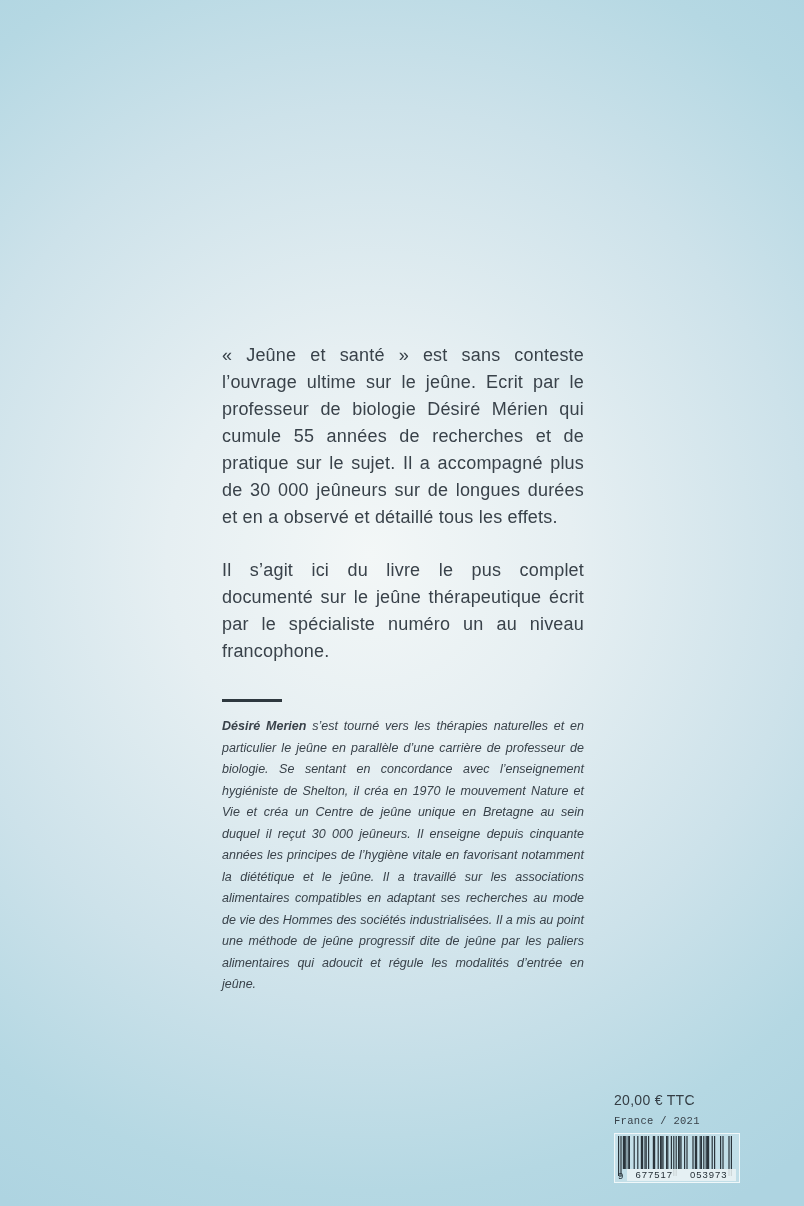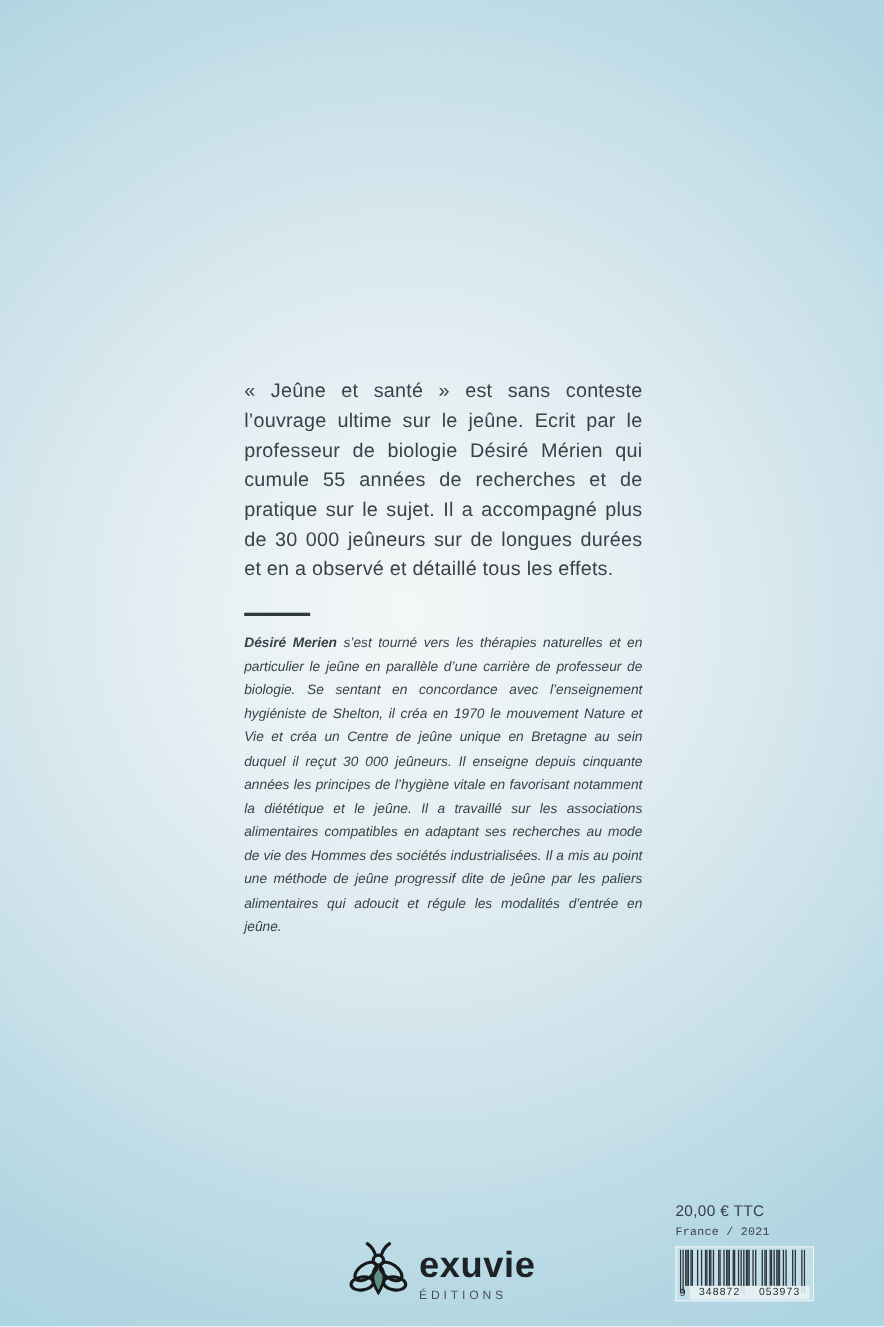--- a/index.html
+++ b/index.html
@@ -73,44 +73,25 @@
   .barcode-digits .grp{flex:1;text-align:center;letter-spacing:1px;
     background:rgba(235,243,245,.85);padding:1px 0;}
 </style>
 </head>
 <body>
 
 <div class="page">
 
   <div class="text-column">
     <p class="para">« Jeûne et santé » est sans conteste l’ouvrage ultime sur le jeûne. Ecrit par le professeur de biologie Désiré Mérien qui cumule 55 années de recherches et de pratique sur le sujet. Il a accompagné plus de 30 000 jeûneurs sur de longues durées et en a observé et détaillé tous les effets.</p>
+    <p class="para second">Il s’agit ici du livre le pus complet documenté sur le jeûne thérapeutique écrit par le spécialiste numéro un au niveau francophone.</p>
     <div class="divider"></div>
     <p class="bio"><strong>Désiré Merien</strong><span> s’est tourné vers les thérapies naturelles et en particulier le jeûne en parallèle d’une carrière de professeur de biologie. Se sentant en concordance avec l’enseignement hygiéniste de Shelton, il créa en 1970 le mouvement Nature et Vie et créa un Centre de jeûne unique en Bretagne au sein duquel il reçut 30 000 jeûneurs. Il enseigne depuis cinquante années les principes de l’hygiène vitale en favorisant notamment la diététique et le jeûne. Il a travaillé sur les associations alimentaires compatibles en adaptant ses recherches au mode de vie des Hommes des sociétés industrialisées. Il a mis au point une méthode de jeûne progressif dite de jeûne par les paliers alimentaires qui adoucit et régule les modalités d’entrée en jeûne.</span></p>
   </div>
 
-  <div class="publisher">
-    <svg class="cicada" width="54" height="58" viewBox="0 0 64 66" fill="none" stroke="#16191b" stroke-width="3.4" stroke-linecap="round">
-
-      <path id="cicada-abdomen" d="M32 27 C39 31 41 43 32 57 C23 43 25 31 32 27 Z" fill="#5e9183" stroke-width="3"></path>
-
-      <ellipse cx="18.5" cy="34" rx="13.5" ry="7.5" transform="rotate(-36 18.5 34)"></ellipse>
-      <ellipse cx="45.5" cy="34" rx="13.5" ry="7.5" transform="rotate(36 45.5 34)"></ellipse>
-      <ellipse cx="14.5" cy="47" rx="12" ry="7" transform="rotate(-8 14.5 47)"></ellipse>
-      <ellipse cx="49.5" cy="47" rx="12" ry="7" transform="rotate(8 49.5 47)"></ellipse>
-
-      <circle cx="32" cy="22" r="5.5"></circle>
-
-      <path d="M29 17 C27 10 23 6 20 4"></path>
-      <path d="M35 17 C37 10 41 6 44 4"></path>
-    </svg>
-    <div class="pub-text">
-      <div class="pub-name">exuvie</div>
-      <div class="pub-tagline">ÉDITIONS</div>
-    </div>
-  </div>
 
   <div class="commerce">
     <div class="price">20,00 € TTC</div>
     <div class="country-year">France / 2021</div>
     <div class="barcode">
       <div class="barcode-bars" id="barcode-bars">
           <svg xmlns="http://www.w3.org/2000/svg" width="114" height="40" viewBox="0 0 114 40" fill="#2b353c">
             <rect x="0.0" y="0" width="1.2" height="40"></rect>
             <rect x="2.4" y="0" width="1.2" height="40"></rect>
             <rect x="4.8" y="0" width="1.2" height="33"></rect>
@@ -153,19 +134,19 @@
             <rect x="93.6" y="0" width="1.2" height="33"></rect>
             <rect x="96.0" y="0" width="1.2" height="33"></rect>
             <rect x="102.0" y="0" width="1.2" height="33"></rect>
             <rect x="104.4" y="0" width="1.2" height="33"></rect>
             <rect x="110.4" y="0" width="1.2" height="40"></rect>
             <rect x="112.8" y="0" width="1.2" height="40"></rect>
           </svg>
         </div>
       <div class="barcode-digits">
         <span class="lead">9</span>
-        <span class="grp">348872</span>
+        <span class="grp">677517</span>
         <span class="grp">053973</span>
       </div>
     </div>
   </div>
 
 </div>
 
 </body></html>

